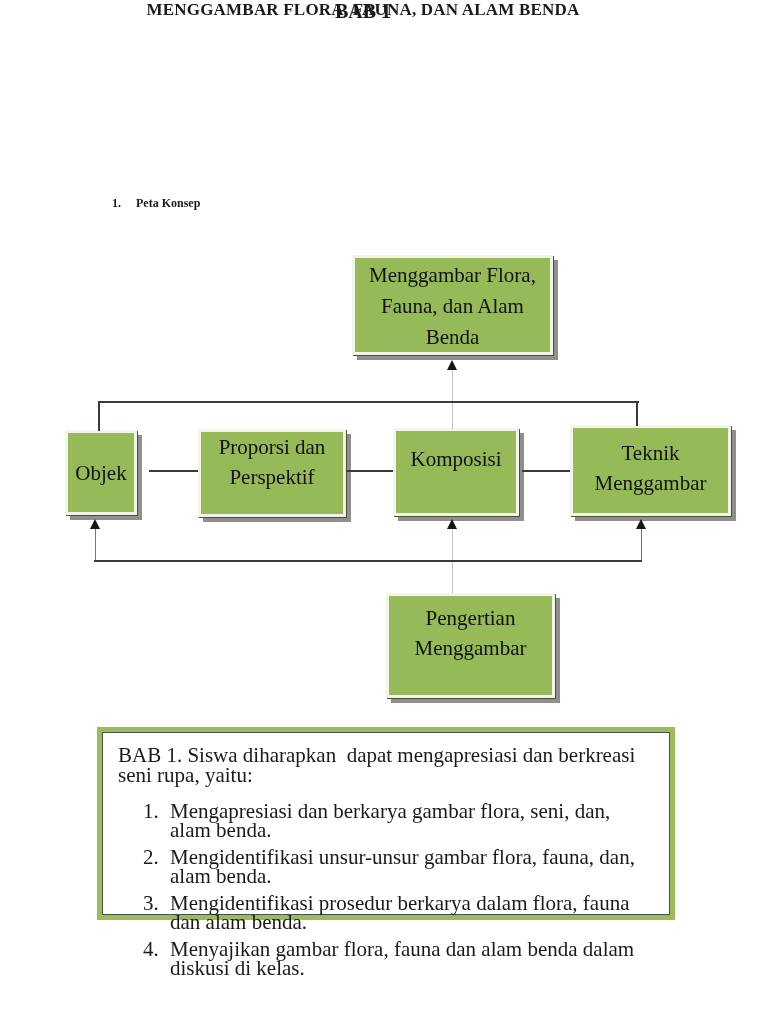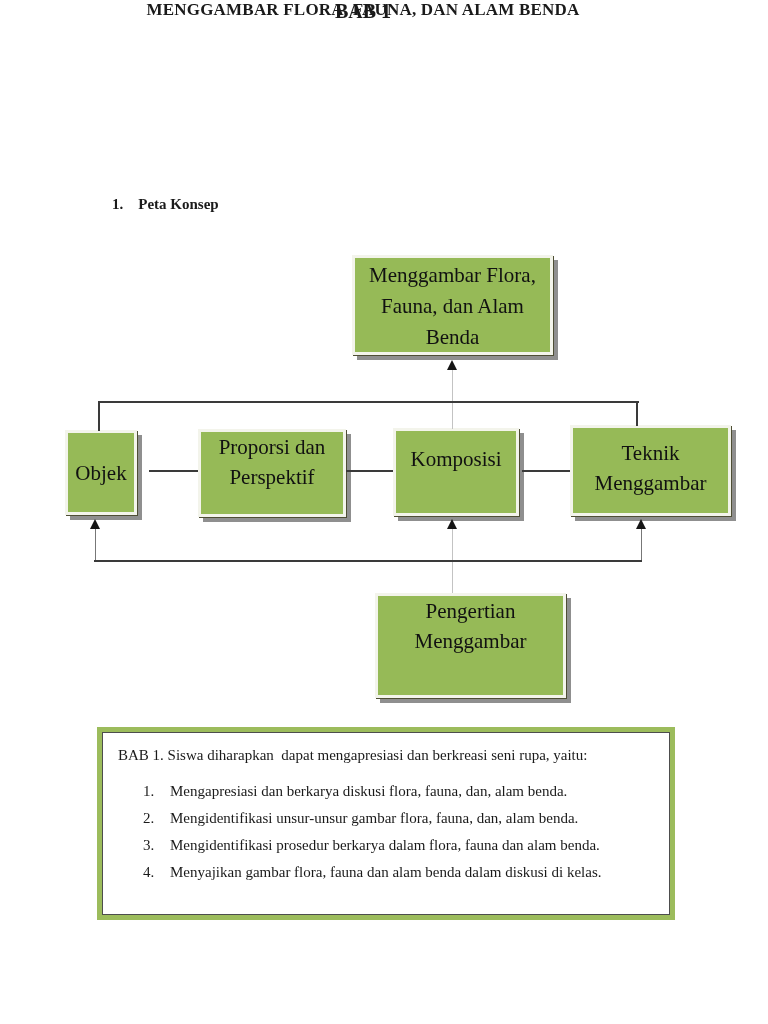--- a/index.html
+++ b/index.html
@@ -18,50 +18,50 @@
   html,body{background:#ffffff;}
   .canvas{
     position:relative;width:768px;height:1024px;background:#ffffff;
     font-family:"Liberation Serif","DejaVu Serif",serif;color:var(--text_color);
     overflow:hidden;
   }
   .chapter{position:absolute;left:0;top:94;width:726px;text-align:center;
     font-weight:bold;font-size:20px;}
   .doc-title{position:absolute;left:0;top:129;width:726px;text-align:center;
     font-weight:bold;font-size:17px;letter-spacing:.2px;}
-  .section-heading{position:absolute;left:112px;top:196px;font-weight:bold;font-size:15px;}
+  .section-heading{position:absolute;left:112px;top:196px;font-weight:bold;font-size:12px;}
   .section-heading .num{display:inline-block;margin-right:15px;}
 
   .gbox{
     position:absolute;background:var(--node_fill);
     border:3px solid var(--node_border_light);
     box-shadow:1px 1px 0 var(--node_edge_dark),5px 5px 0 var(--node_shadow);
     text-align:center;font-size:21px;line-height:30px;color:#111;
   }
   .gbox.root{left:352px;top:255px;width:201px;height:100px;line-height:31px;padding-top:2px;}
   .gbox.objek{left:65px;top:430px;width:72px;height:85px;display:flex;align-items:center;justify-content:center;}
   .gbox.proporsi{left:198px;top:429px;width:148px;height:88px;}
   .gbox.komposisi{left:393px;top:428px;width:126px;height:88px;padding-top:13px;}
   .gbox.teknik{left:570px;top:425px;width:161px;height:91px;padding-top:10px;}
-  .gbox.pengertian{left:375px;top:593px;width:191px;height:105px;}
+  .gbox.pengertian{left:386px;top:593px;width:169px;height:105px;padding-top:7px;}
 
   .hline,.vline{position:absolute;background:var(--line_dark);}
   .stem{position:absolute;background:var(--stem_light);}
   .stem-mid{position:absolute;background:var(--stem_mid);}
   .arrow-up{position:absolute;width:0;height:0;
     border-left:5px solid transparent;border-right:5px solid transparent;
     border-bottom:10px solid #151515;}
 
   .callout{
     position:absolute;left:97px;top:727px;width:578px;height:193px;
     border:5px solid var(--callout_border);background:#fff;
   }
   .callout-inner{
     width:100%;height:100%;border:1px solid var(--callout_inner_border);
-    padding:12px 16px 0 15px;font-size:15px;line-height:20px;
+    padding:12px 16px 0 15px;font-size:21px;line-height:20px;
   }
   .callout-intro{white-space:pre-wrap;}
   .obj-list{margin-top:17px;}
   .obj-item{display:flex;margin-bottom:8px;line-height:19px;}
   .obj-item .onum{margin-left:25px;width:27px;flex:none;}
   .obj-item .otxt{flex:1;}
 </style>
 </head>
 <body>
 
@@ -99,21 +99,21 @@
   <div class="stem-mid" style="left:641px;top:529px;width:1px;height:32px;"></div>
   <div class="hline" style="left:94px;top:560px;width:548px;height:2px;"></div>
   <div class="stem" style="left:452px;top:562px;width:1px;height:31px;"></div>
 
   <div class="callout">
     <div class="callout-inner">
       <div class="callout-intro">BAB 1. Siswa diharapkan  dapat mengapresiasi dan berkreasi seni rupa, yaitu:</div>
       <div class="obj-list">
         <div class="obj-item">
           <span class="onum">1.</span>
-          <span class="otxt">Mengapresiasi dan berkarya diskusi flora, fauna, dan, alam benda.</span>
+          <span class="otxt">Mengapresiasi dan berkarya gambar flora, seni, dan, alam benda.</span>
         </div>
         <div class="obj-item">
           <span class="onum">2.</span>
           <span class="otxt">Mengidentifikasi unsur-unsur gambar flora, fauna, dan, alam benda.</span>
         </div>
         <div class="obj-item">
           <span class="onum">3.</span>
           <span class="otxt">Mengidentifikasi prosedur berkarya dalam flora, fauna dan alam benda.</span>
         </div>
         <div class="obj-item">

